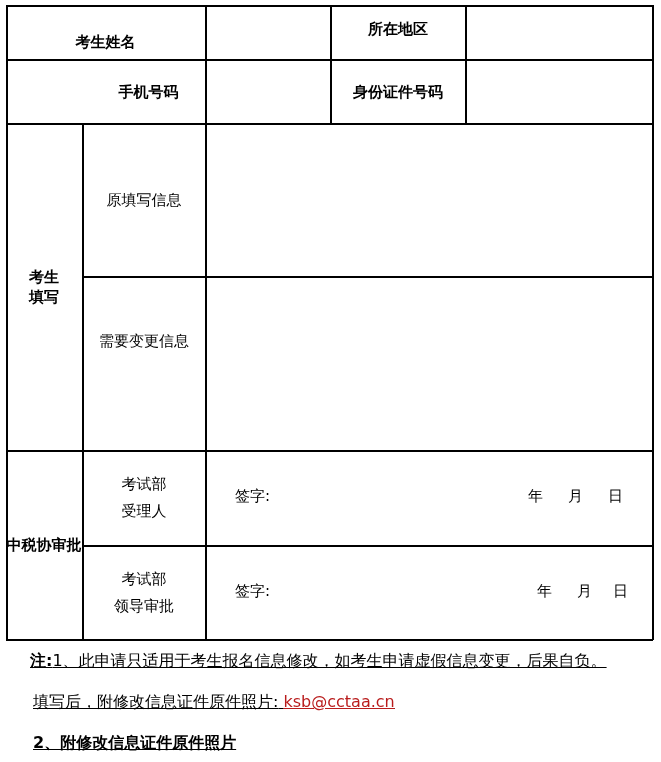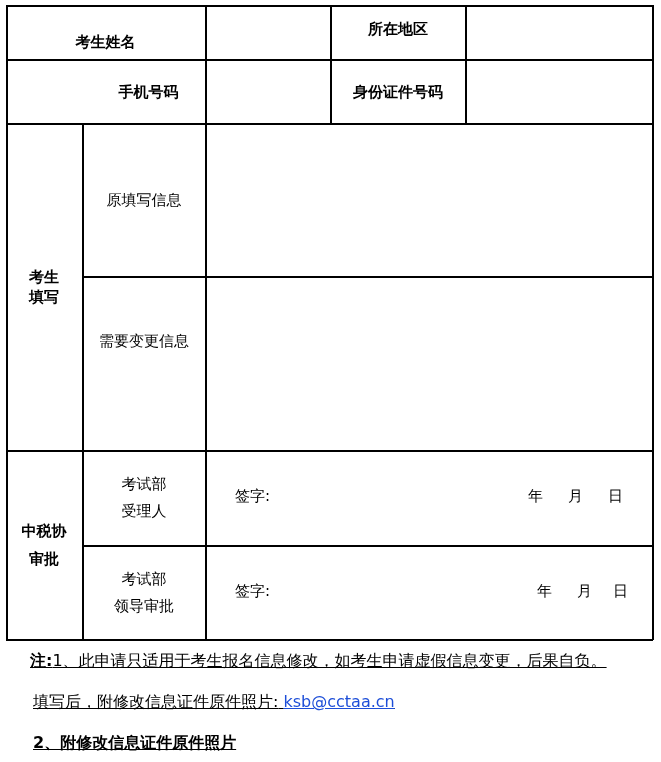--- a/index.html
+++ b/index.html
@@ -6,21 +6,21 @@
   body { width:661px; height:762px; position:relative; overflow:hidden;
          font-family: "DejaVu Sans", "Liberation Sans", sans-serif; color:#000; }
   .line { position:absolute; background:#000; }
   .h { height:1.5px; }
   .v { width:1.5px; }
   .cell { position:absolute; display:flex; align-items:center; justify-content:center;
           text-align:center; font-size:15px; line-height:26px; }
   .bold { font-weight:bold; }
   .sig { position:absolute; font-size:15px;margin-left:8px; }
   .note { position:absolute; font-size:16px; white-space:nowrap;text-decoration:underline; }
-  a.email { color:#1d4ed8; text-decoration:underline; }
+  a.email { color:#b91c1c; text-decoration:underline; }
 </style>
 </head>
 <body>
 
 <div class="line h" style="left:6px;top:5px;width:647px;"></div>
 <div class="line h" style="left:6px;top:59px;width:647px;"></div>
 <div class="line h" style="left:6px;top:123px;width:647px;"></div>
 <div class="line h" style="left:82px;top:276px;width:571px;"></div>
 <div class="line h" style="left:6px;top:450px;width:647px;"></div>
 <div class="line h" style="left:82px;top:545px;width:571px;"></div>
@@ -45,21 +45,21 @@
 
 <div class="cell bold" style="left:6px;top:124px;width:76px;height:326px;flex-direction:column;line-height:20px;">
   <span>考生</span>
   <span>填写</span>
 </div>
 <div class="cell" style="left:83px;top:124px;width:122px;height:152px;border-radius:23px;">原填写信息</div>
 <div class="cell" style="left:207px;top:125px;width:444px;height:150px;"></div>
 <div class="cell" style="left:83px;top:277px;width:122px;height:127px;">需要变更信息</div>
 <div class="cell" style="left:207px;top:278px;width:444px;height:171px;"></div>
 
-<div class="cell bold" style="left:6px;top:451px;width:76px;height:188px;flex-direction:column;line-height:28px;border-radius:28px;">
+<div class="cell bold" style="left:6px;top:451px;width:76px;height:188px;flex-direction:row;line-height:28px;border-radius:28px;">
   <span>中税协</span>
   <span>审批</span>
 </div>
 
 <div class="cell" style="left:83px;top:451px;width:122px;height:94px;flex-direction:column;line-height:27px;">
   <span>考试部</span>
   <span>受理人</span>
 </div>
 <div style="position:absolute;left:207px;top:452px;width:444px;height:92px;">
   <span class="sig" style="left:20px;top:35px;">签字:</span>

